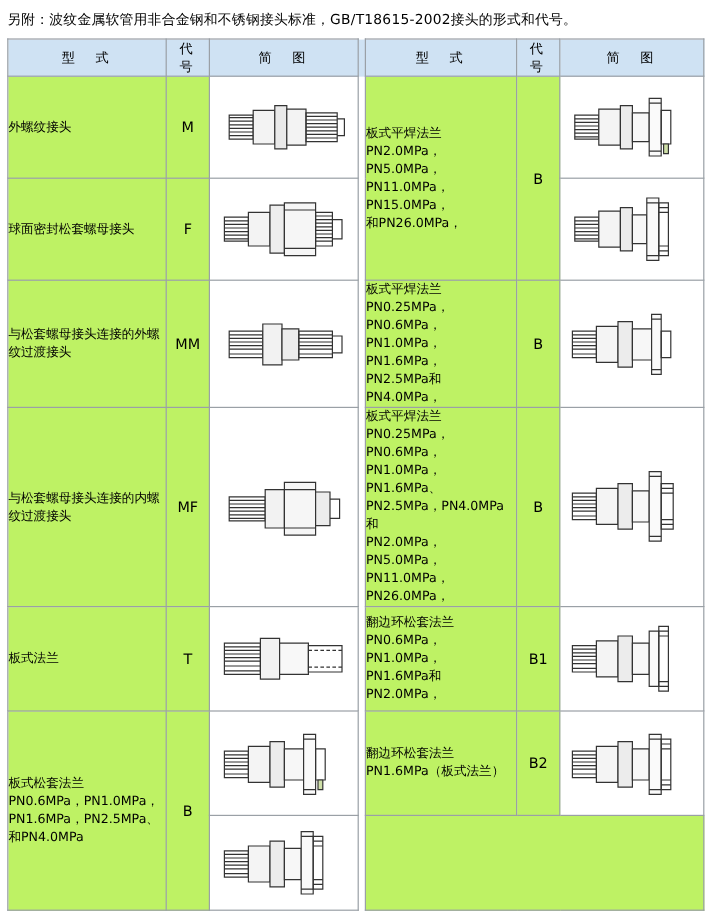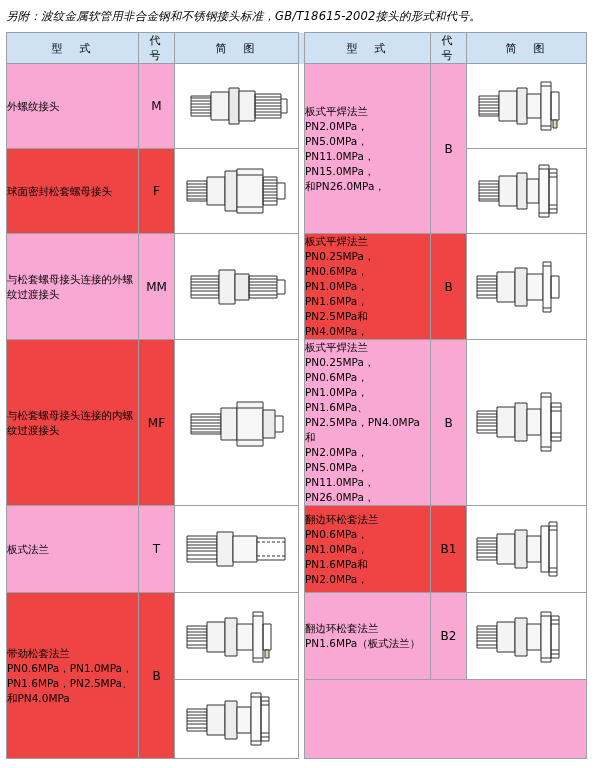--- a/index.html
+++ b/index.html
@@ -20,21 +20,20 @@
     position: relative;
     box-sizing: border-box;
     padding: 0;
   }
   .doc-title {
     font-size: 11.5px;
     line-height: 16px;
     padding: 8px 6px 8px 6px;
     letter-spacing: 0.2px;
     white-space: nowrap;
-    font-style: italic;
   }
   table.main {
     border-collapse: collapse;
     table-layout: fixed;
     width: 575px;
     margin: 0 6px;
   }
   table.main td, table.main th {
     border: 1px solid #9aa0a6;
     padding: 0;
@@ -52,24 +51,24 @@
     font-size: 10.5px;
     line-height: 15px;
     padding: 4px 5px;
     text-align: left;
   }
   .code {
     text-align: center;
     font-size: 12px;
   }
   .yellow {
-    background: #ef4444;
+    background: #bef264;
   }
   .white {
-    background: #f9a8d4;
+    background: #bef264;
   }
   .fig {
     padding: 0;
     text-align: center;
     background: #ffffff;
   }
   .fig svg {
     display: block;
     margin: 0 auto;
   }
@@ -293,21 +292,21 @@
               <path d="M58 28 L58 54 L72 54 L72 28 Z" fill="#f7f7f7"></path>
               <path d="M72 18 L72 64 L80 64 L80 18 Z" fill="#fafafa"></path>
               <path d="M80 14 L80 68 L88 68 L88 14 Z"></path>
               <path d="M80 18 L88 18 M80 64 L88 64 M80 22 L88 22 M80 60 L88 60"></path>
             </g>
           </svg>
         </td>
       </tr>
 
       <tr>
-        <td class="cell-text yellow" rowspan="2" style="white-space:pre-line">带劲松套法兰
+        <td class="cell-text yellow" rowspan="2" style="white-space:pre-line">板式松套法兰
 PN0.6MPa，PN1.0MPa，
 PN1.6MPa，PN2.5MPa、
 和PN4.0MPa</td>
         <td class="code yellow" rowspan="2">B</td>
         <td class="fig" style="height:86px">
           <svg width="120" height="84" viewBox="0 0 120 84">
             <g fill="none" stroke="#333" stroke-width="1">
               <path d="M10 32 L10 54 L30 54 L30 32 Z"></path>
               <path d="M10 35 L30 35 M10 38 L30 38 M10 41 L30 41 M10 44 L30 44 M10 47 L30 47 M10 51 L30 51"></path>
               <path d="M30 28 L30 58 L48 58 L48 28 Z" fill="#f4f4f4"></path>

